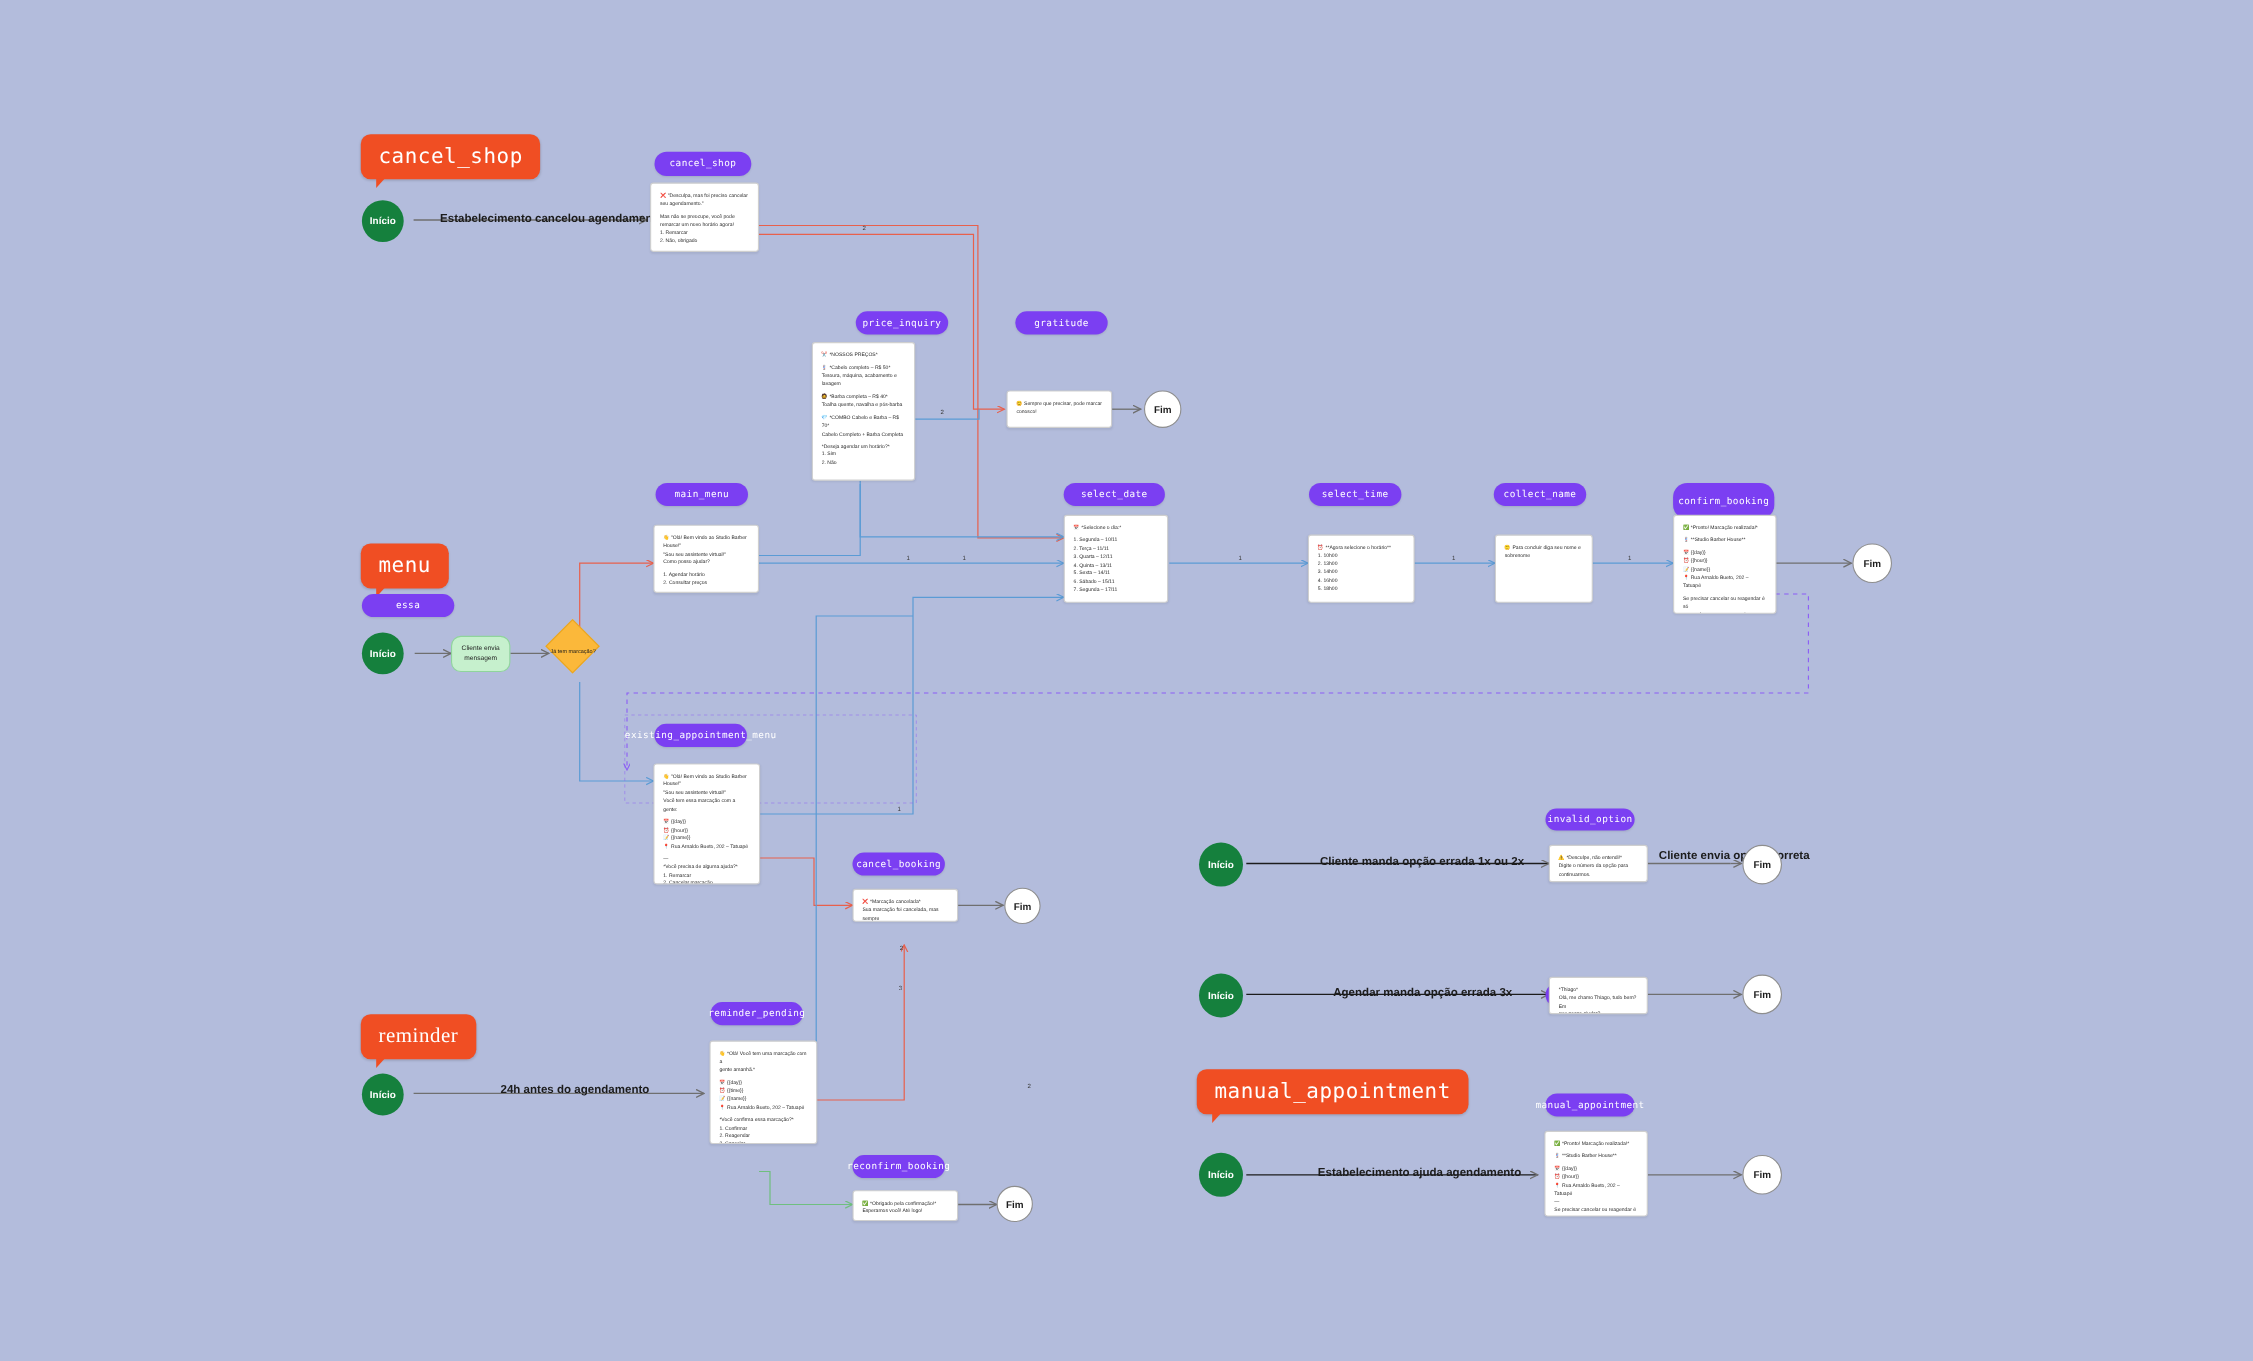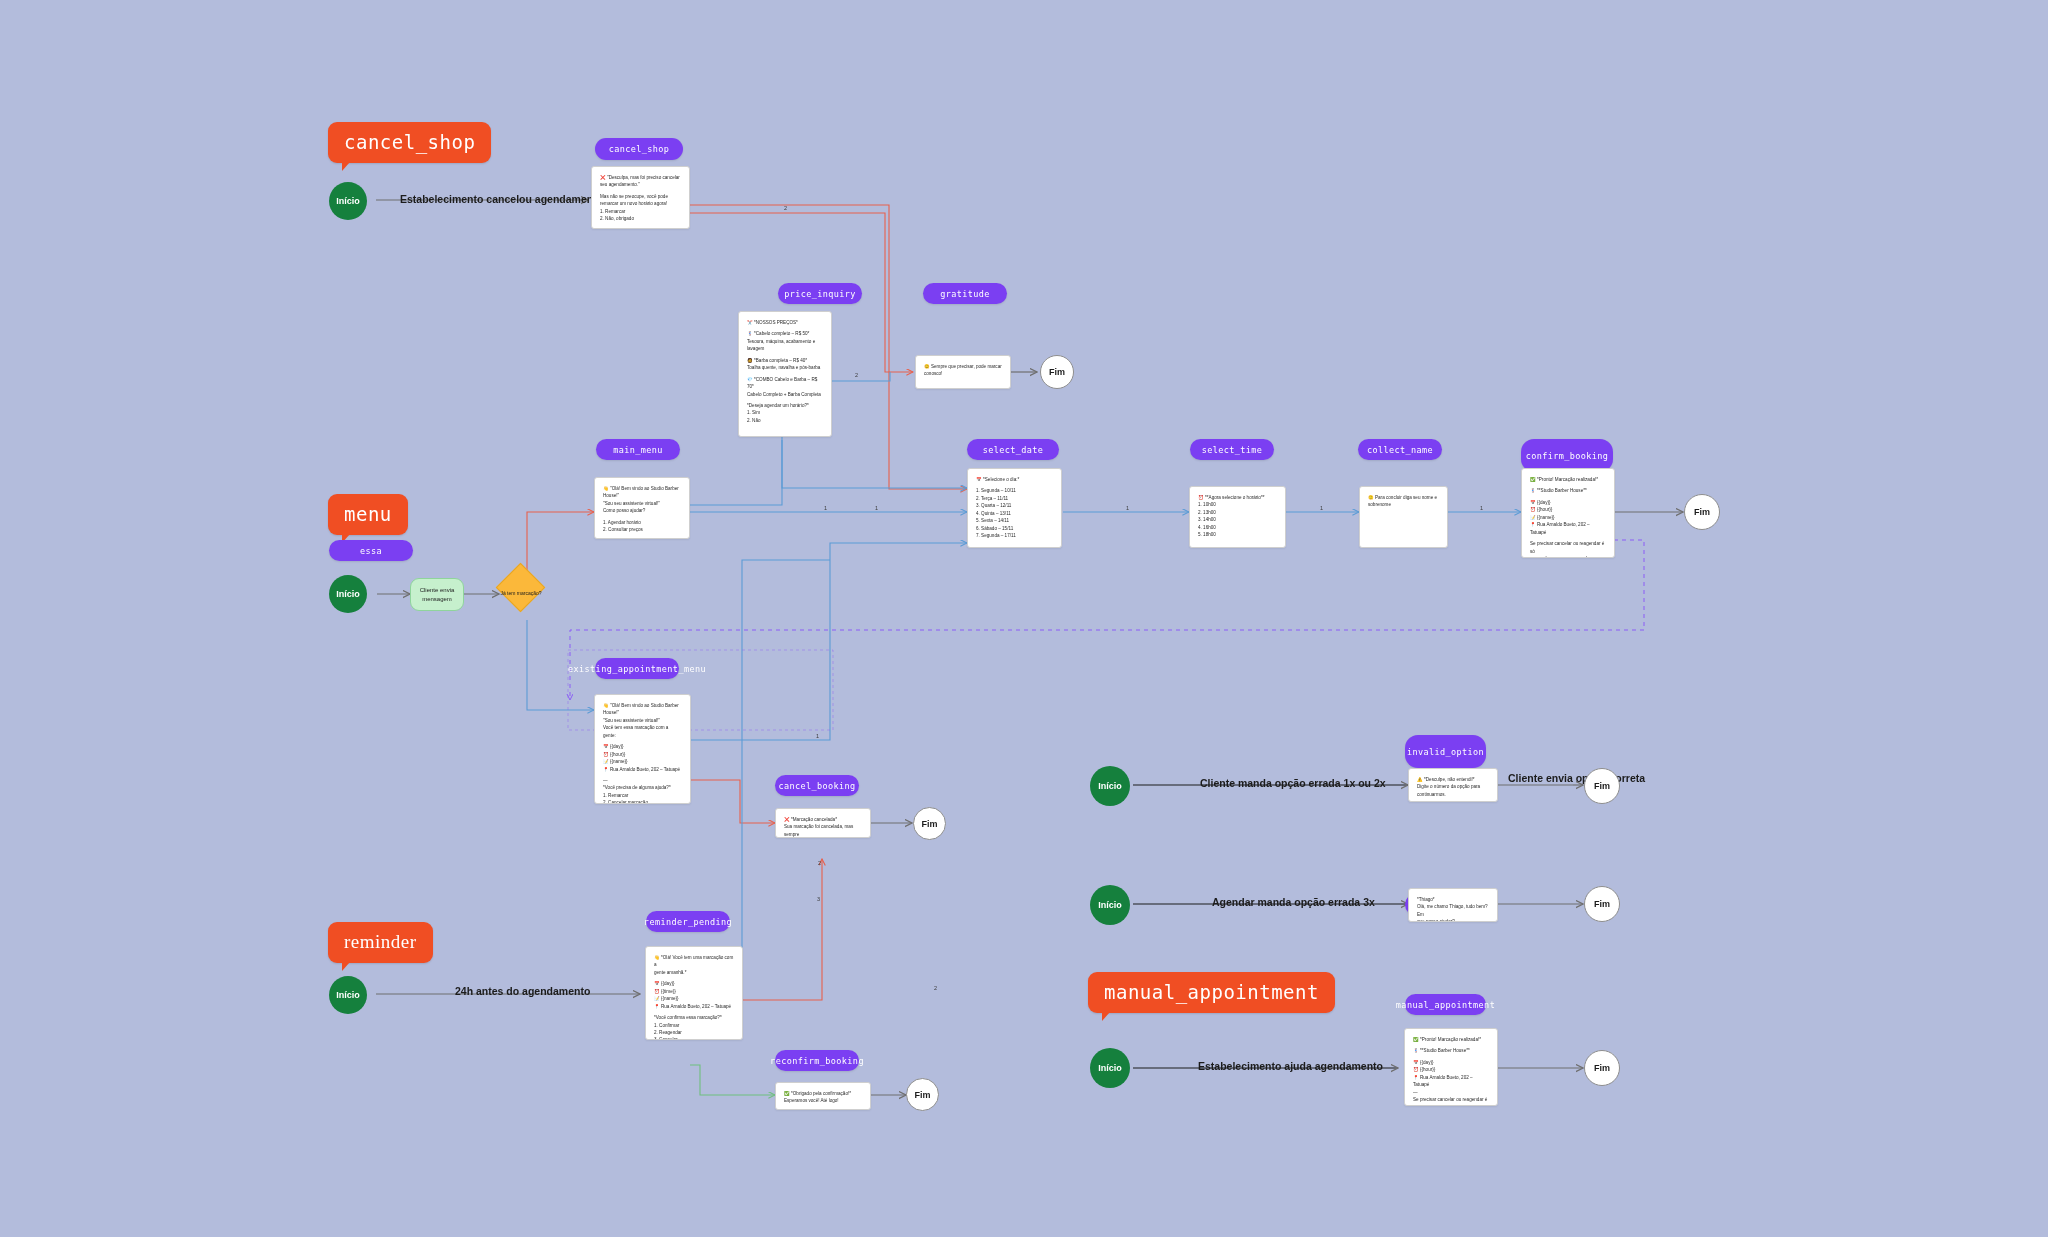--- a/index.html
+++ b/index.html
@@ -412,21 +412,21 @@
       <div class="ln">✅ *Obrigado pela confirmação!*</div>
       <div class="ln">Esperamos você! Até logo!</div>
     </div>
 
   <div class="term-end" style="left:906px; top:1078px; width:33px; height:33px;">Fim</div>
 
   <div class="term-start" style="left:1090px; top:766px; width:40px; height:40px;">Início</div>
 
   <div class="edge-label" style="left:1200px; top:777px;">Cliente manda opção errada 1x ou 2x</div>
 
-  <div class="pill" style="left:1405px; top:735px; width:81px; height:33px;">invalid_option</div>
+  <div class="pill" style="left:1405px; top:735px; width:81px; height:20px;">invalid_option</div>
 
   <div class="card" style="left:1408px; top:768px; width:90px; height:34px;">
       <div class="ln">⚠️ *Desculpe, não entendi!*</div>
       <div class="ln">Digite o número da opção para</div>
       <div class="ln">continuarmos.</div>
     </div>
 
   <div class="edge-label ctr" style="left:1508px; top:772px; width:78px;">Cliente envia
 opção correta</div>
 

